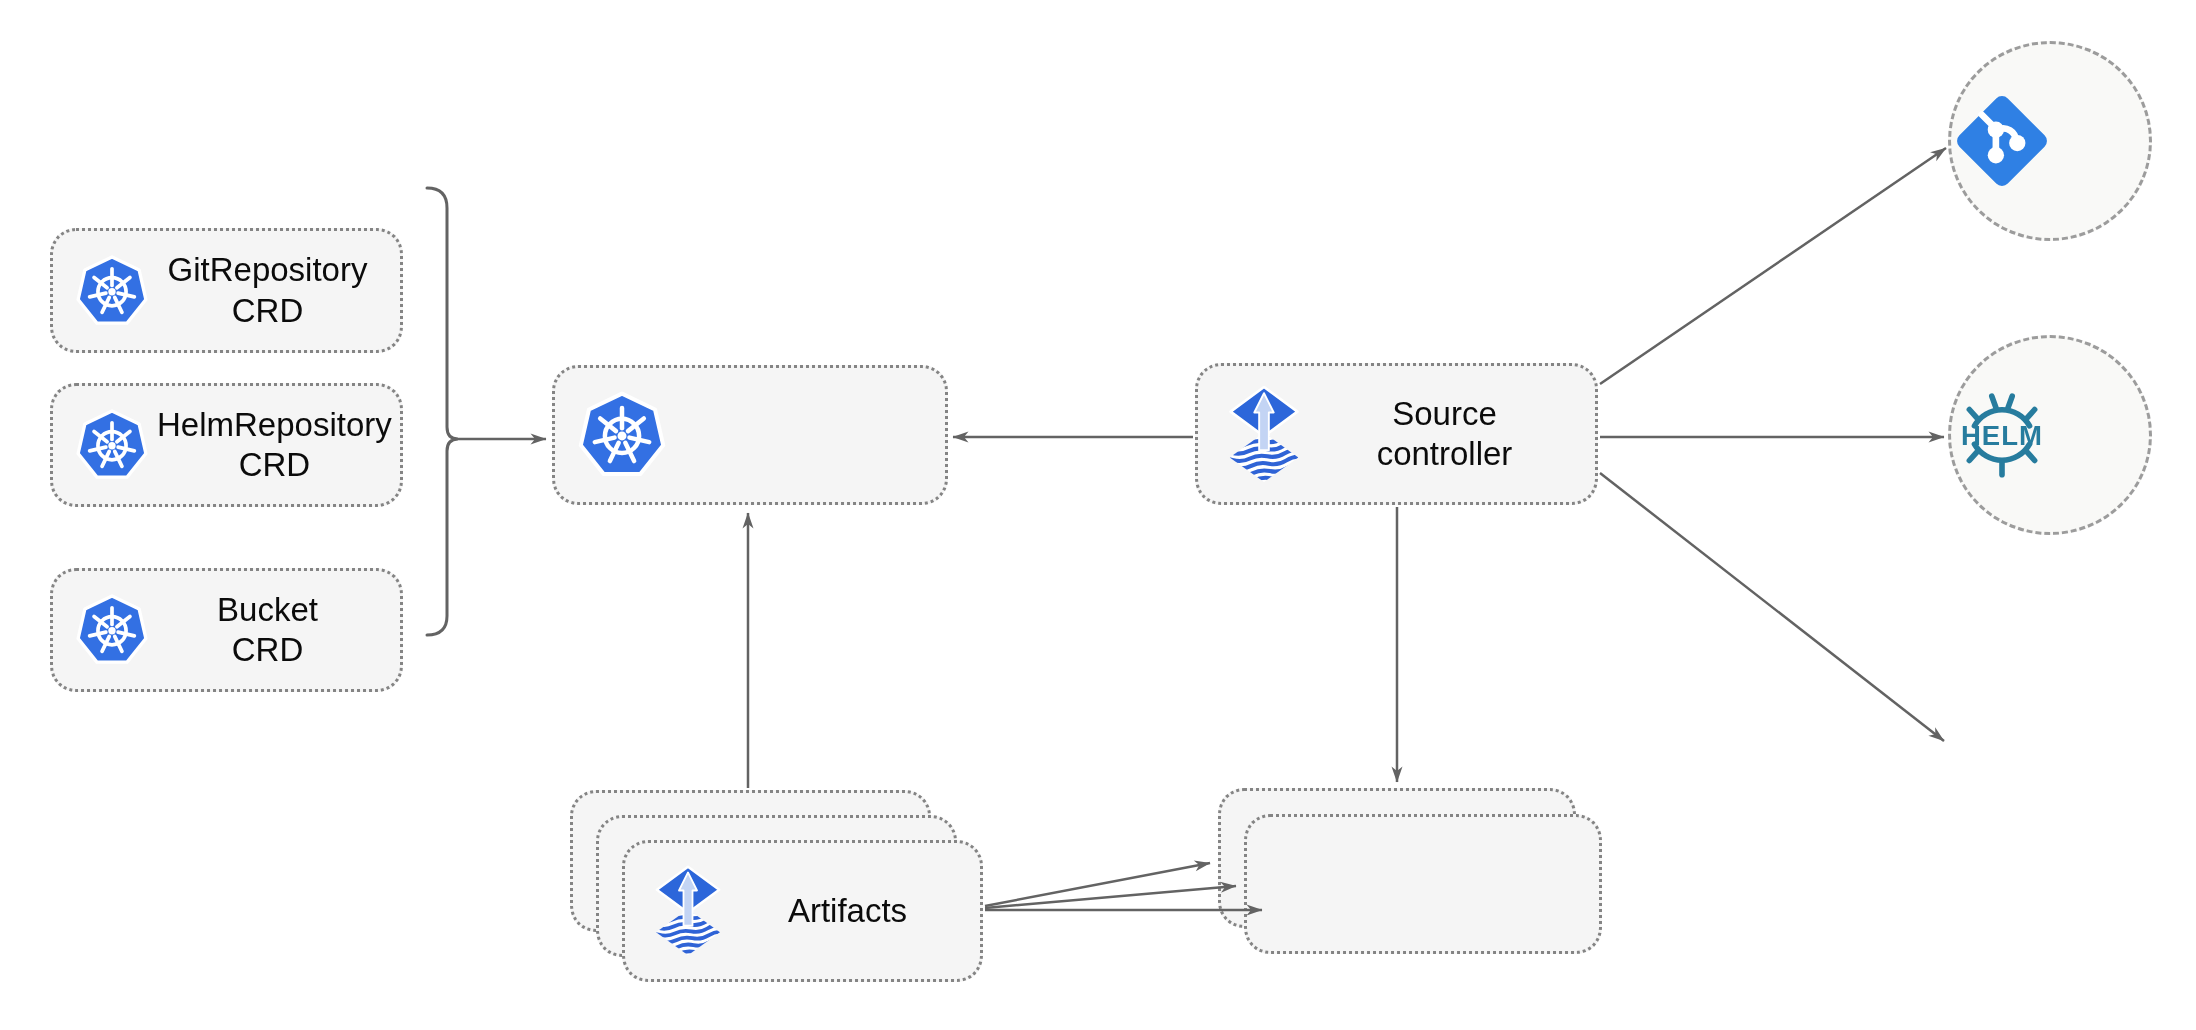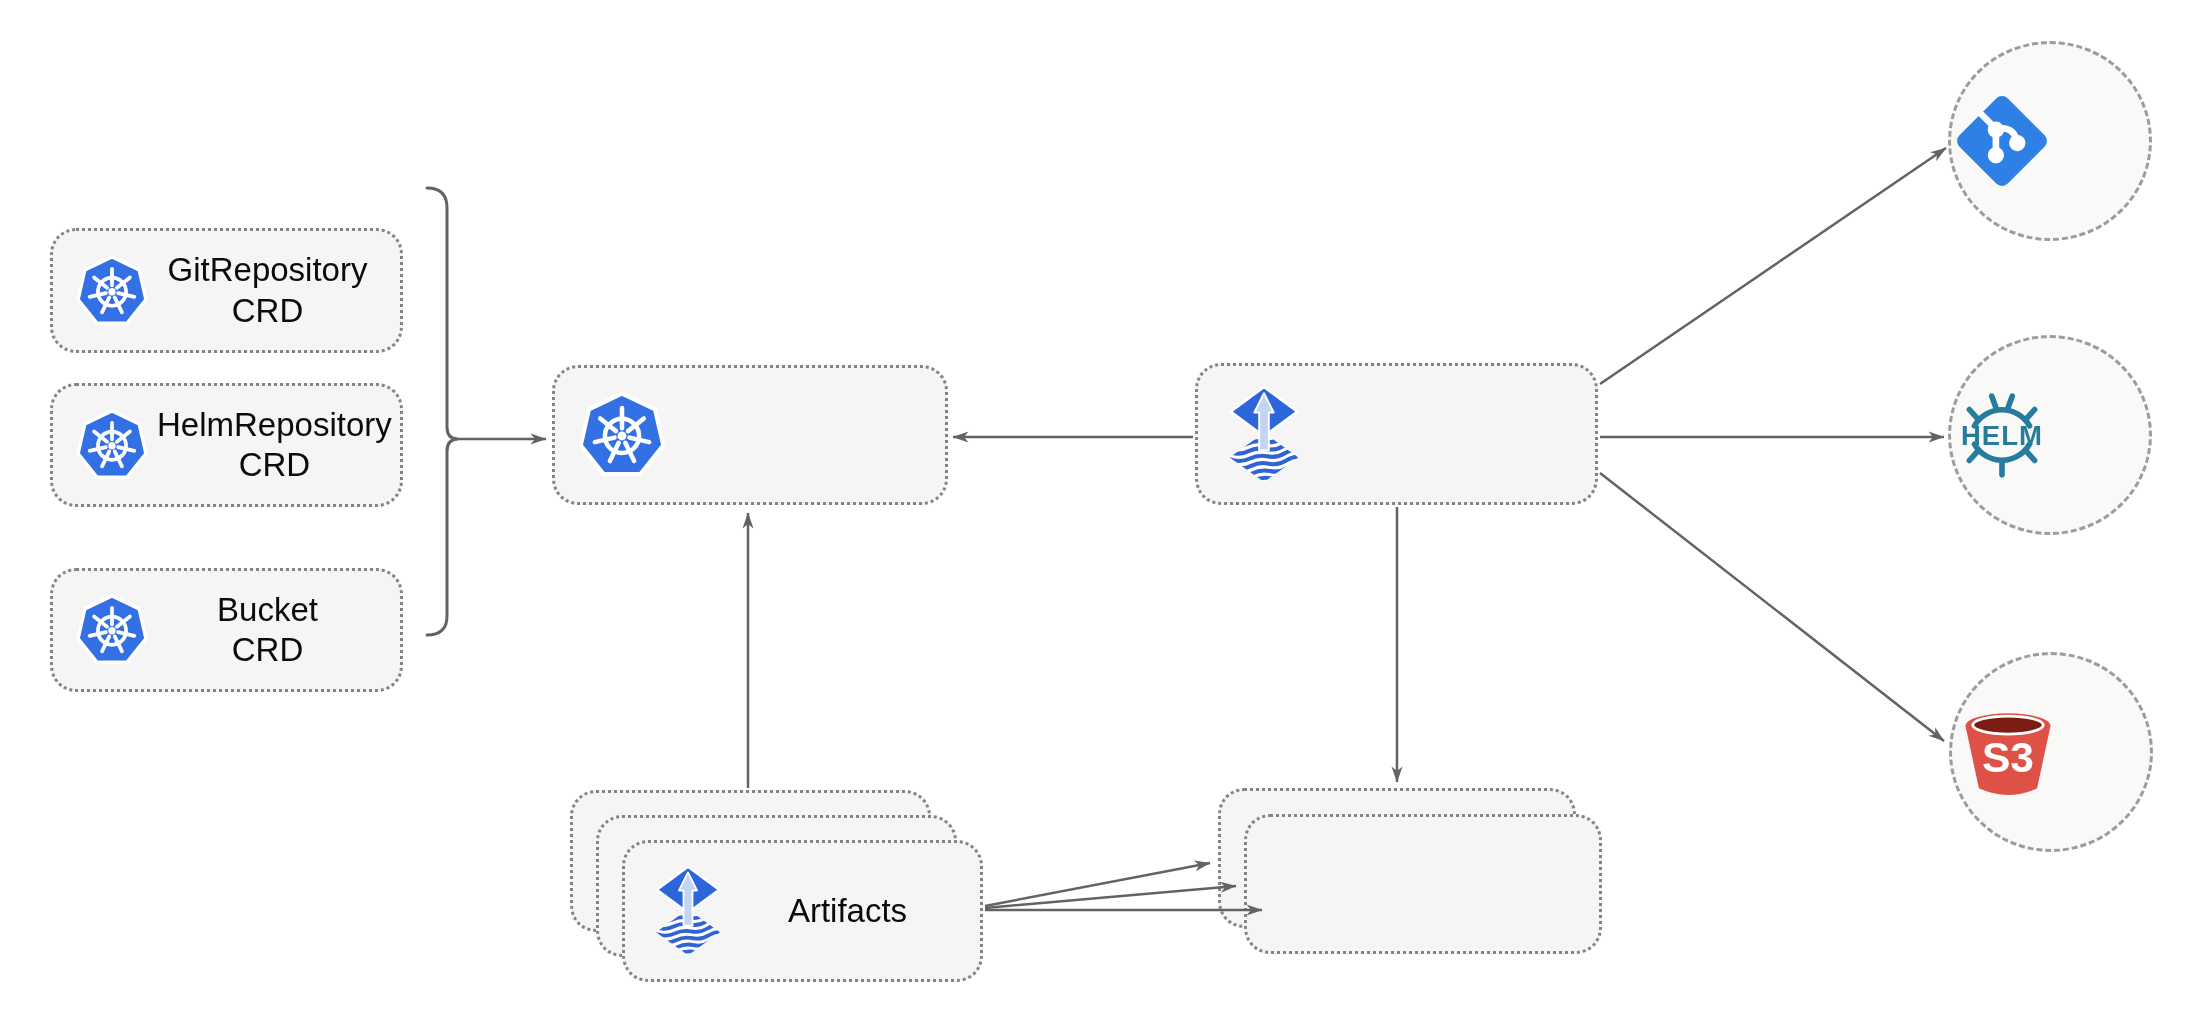--- a/index.html
+++ b/index.html
@@ -97,20 +97,22 @@
   <div class="node" style="left:552px;top:365px;width:396px;height:140px;">
     <svg class="icon" width="90" height="90" viewBox="0 0 100 100">
         <use href="#sym-k8s"></use>
       </svg>
   </div>
 
   <div class="node" style="left:1195px;top:363px;width:403px;height:142px;">
     <svg class="icon" width="88" height="99" viewBox="0 0 100 112">
         <use href="#sym-flux"></use>
       </svg>
+    <div class="label">Source
+controller</div>
   </div>
 
   <div class="ghost" style="left:570px;top:790px;width:361px;height:142px;"></div>
   <div class="ghost" style="left:596px;top:815px;width:361px;height:142px;"></div>
   <div class="node" style="left:622px;top:840px;width:361px;height:142px;">
     <svg class="icon" width="82" height="92" viewBox="0 0 100 112">
         <use href="#sym-flux"></use>
       </svg>
     <div class="label">Artifacts</div>
   </div>
@@ -144,28 +146,20 @@
         <line x1="44" y1="23" x2="40" y2="12"></line>
         <line x1="56" y1="23" x2="60" y2="12"></line>
         <line x1="26" y1="66" x2="18" y2="75"></line>
         <line x1="74" y1="66" x2="82" y2="75"></line>
         <line x1="50" y1="77" x2="50" y2="89"></line>
       </g>
       <text x="50" y="60" text-anchor="middle" font-size="27" font-weight="bold" letter-spacing="1" fill="#277c9e">HELM</text>
     </svg>
   </div>
 
-  <div class="provider" style="left:1949px;top:652px;">
-    <svg width="112" height="103" viewBox="0 0 100 92">
-      <ellipse cx="50" cy="22" rx="38" ry="11" fill="#de5147"></ellipse>
-      <path d="M12 22 L24 78 Q50 90 76 78 L88 22 Z" fill="#de5147"></path>
-      <ellipse cx="50" cy="21.5" rx="31.5" ry="8" fill="#7b1d13" stroke="#ffffff" stroke-width="2.5"></ellipse>
-      <text x="50" y="63" text-anchor="middle" font-size="38" font-weight="800" fill="#ffffff">S3</text>
-    </svg>
-  </div>
 
   <svg id="edges" width="2196" height="1030" viewBox="0 0 2196 1030">
     <defs>
       <marker id="arrow" viewBox="0 0 19 15" refX="17" refY="7.5" markerWidth="19" markerHeight="15" markerUnits="userSpaceOnUse" orient="auto">
         <path d="M1.5 2 L17.5 7.5 L1.5 13 L6 7.5 Z" fill="#636363"></path>
       </marker>
     </defs>
     <g stroke="#636363" stroke-width="2.5" fill="none">
       <path d="M427 188 Q447 188 447 208 L447 427 Q447 439 458 439 Q447 439 447 451 L447 616 Q447 635 427 635" stroke-width="3" stroke-linecap="round"></path>
       <line x1="458" y1="439" x2="546" y2="439" marker-end="url(#arrow)"></line>

